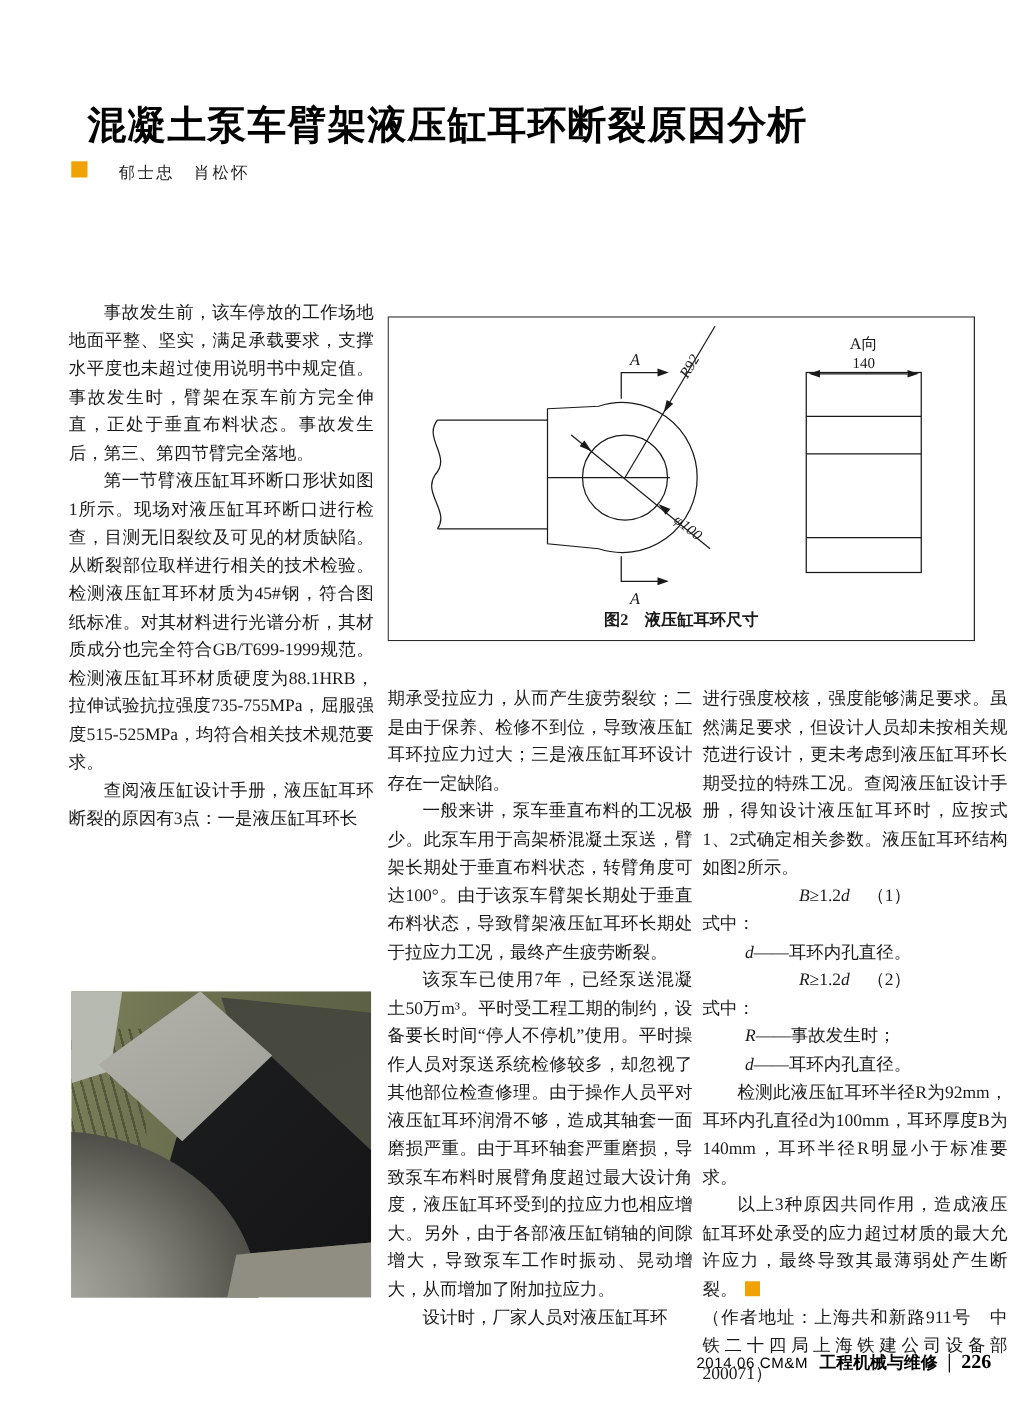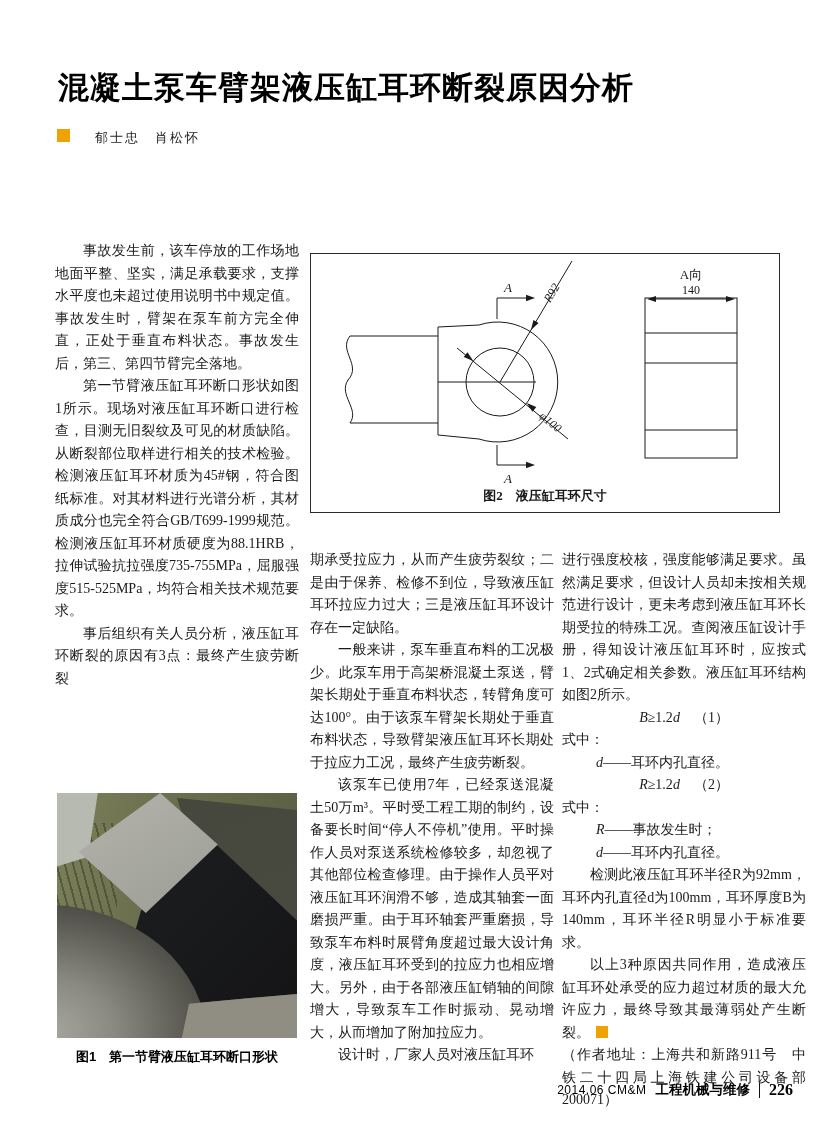--- a/index.html
+++ b/index.html
@@ -1,19 +1,19 @@
 <!DOCTYPE html>
 <html><head>
 <meta charset="utf-8">
 <style>
   html,body{margin:0;padding:0;background:#ffffff;}
   .page{position:relative;width:827px;height:1123px;background:#fff;overflow:hidden;
         font-family:"Liberation Serif","DejaVu Serif",serif;color:#1a1a1a;}
 
-  .title{position:absolute;left:54px;top:64px;margin:4px;font-size:31px;line-height:40px;
+  .title{position:absolute;left:54px;top:64px;margin:16px;font-size:31px;line-height:40px;
          font-weight:900;letter-spacing:1px;color:#000;
          font-family:"Liberation Sans","DejaVu Sans",sans-serif;}
 
   .byline{position:absolute;left:57px;top:129px;display:flex;align-items:flex-start;}
   .accent-sq{display:inline-block;width:13px;height:13px;background:#F0A202;}
   .authors{margin-left:25px;font-size:13px;letter-spacing:2px;color:#222;
            font-family:"Liberation Sans","DejaVu Sans",sans-serif;}
 
   .col{position:absolute;width:244px;font-size:14px;line-height:22.5px;text-align:justify;}
   .col1{left:55px;top:240px;}
@@ -69,21 +69,21 @@
   <h1 class="title">混凝土泵车臂架液压缸耳环断裂原因分析</h1>
 
   <div class="byline">
     <span class="accent-sq"></span>
     <span class="authors">郁士忠　肖松怀</span>
   </div>
 
   <div class="col col1">
     <p>事故发生前，该车停放的工作场地地面平整、坚实，满足承载要求，支撑水平度也未超过使用说明书中规定值。事故发生时，臂架在泵车前方完全伸直，正处于垂直布料状态。事故发生后，第三、第四节臂完全落地。</p>
     <p>第一节臂液压缸耳环断口形状如图1所示。现场对液压缸耳环断口进行检查，目测无旧裂纹及可见的材质缺陷。从断裂部位取样进行相关的技术检验。检测液压缸耳环材质为45#钢，符合图纸标准。对其材料进行光谱分析，其材质成分也完全符合GB/T699-1999规范。检测液压缸耳环材质硬度为88.1HRB，拉伸试验抗拉强度735-755MPa，屈服强度515-525MPa，均符合相关技术规范要求。</p>
-    <p>事后组织有关人员分析，液压缸耳环断裂的原因有3点：最终产生疲劳断裂</p>
+    <p>查阅液压缸设计手册，液压缸耳环断裂的原因有3点：一是液压缸耳环长</p>
   </div>
 
   <div class="fig2">
     <svg width="470" height="260" viewBox="0 0 470 260">
       <rect x="0.5" y="0.5" width="469" height="259" fill="#ffffff" stroke="#2a2a2a" stroke-width="1"></rect>
       <g stroke="#1a1a1a" stroke-width="1" fill="none">
 
         <path d="M40,83 C28,98 52,112 38,127 C28,142 50,156 40,170"></path>
         <line x1="40" y1="83" x2="128" y2="83"></line>
         <line x1="40" y1="170" x2="128" y2="170"></line>
@@ -151,21 +151,20 @@
   <div class="photo">
     <div class="ph ph-grass"></div>
     <div class="ph ph-tufts"></div>
     <div class="ph ph-lightobj"></div>
     <div class="ph ph-path"></div>
     <div class="ph ph-body"></div>
     <div class="ph ph-wedge"></div>
     <div class="ph ph-bore"></div>
     <div class="ph ph-concrete"></div>
   </div>
-  <div class="fig1-caption">图1　第一节臂液压缸耳环断口形状</div>
 
   <div class="footer">
     <span class="f-issue">2014.06 CM&amp;M</span>
     <span class="f-journal">工程机械与维修</span>
     <span class="f-bar"></span>
     <span class="f-page">226</span>
   </div>
 
 </div>
 

